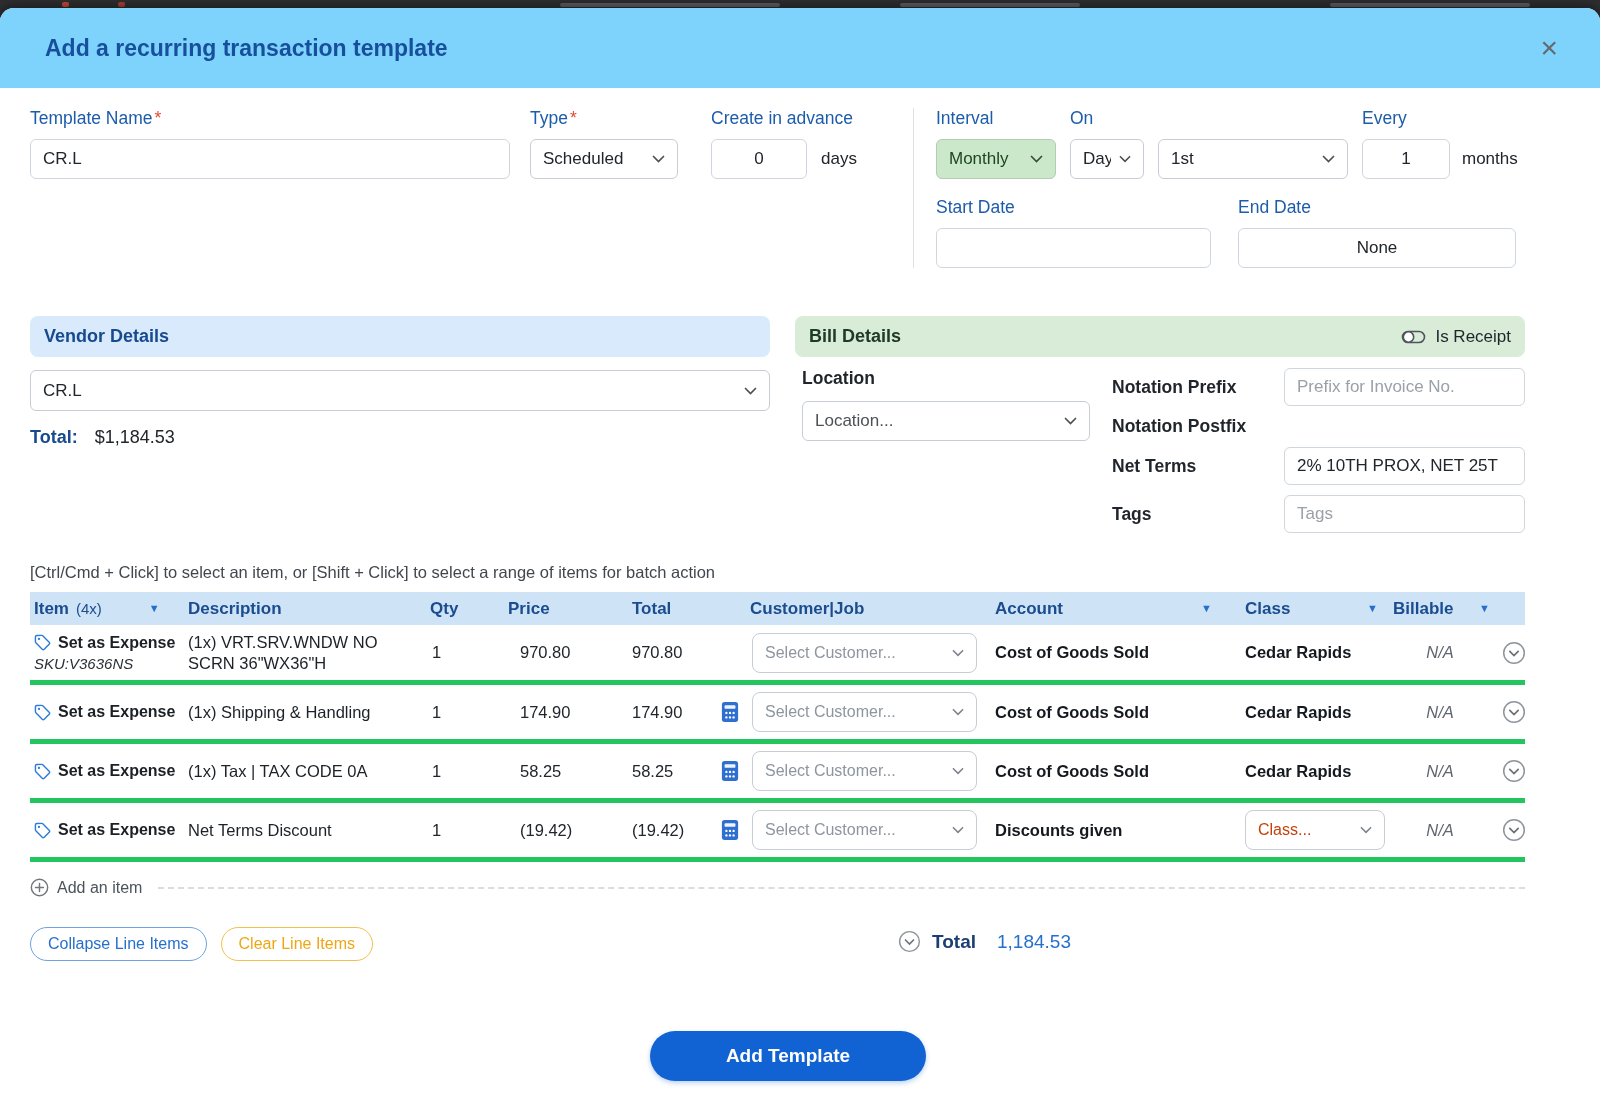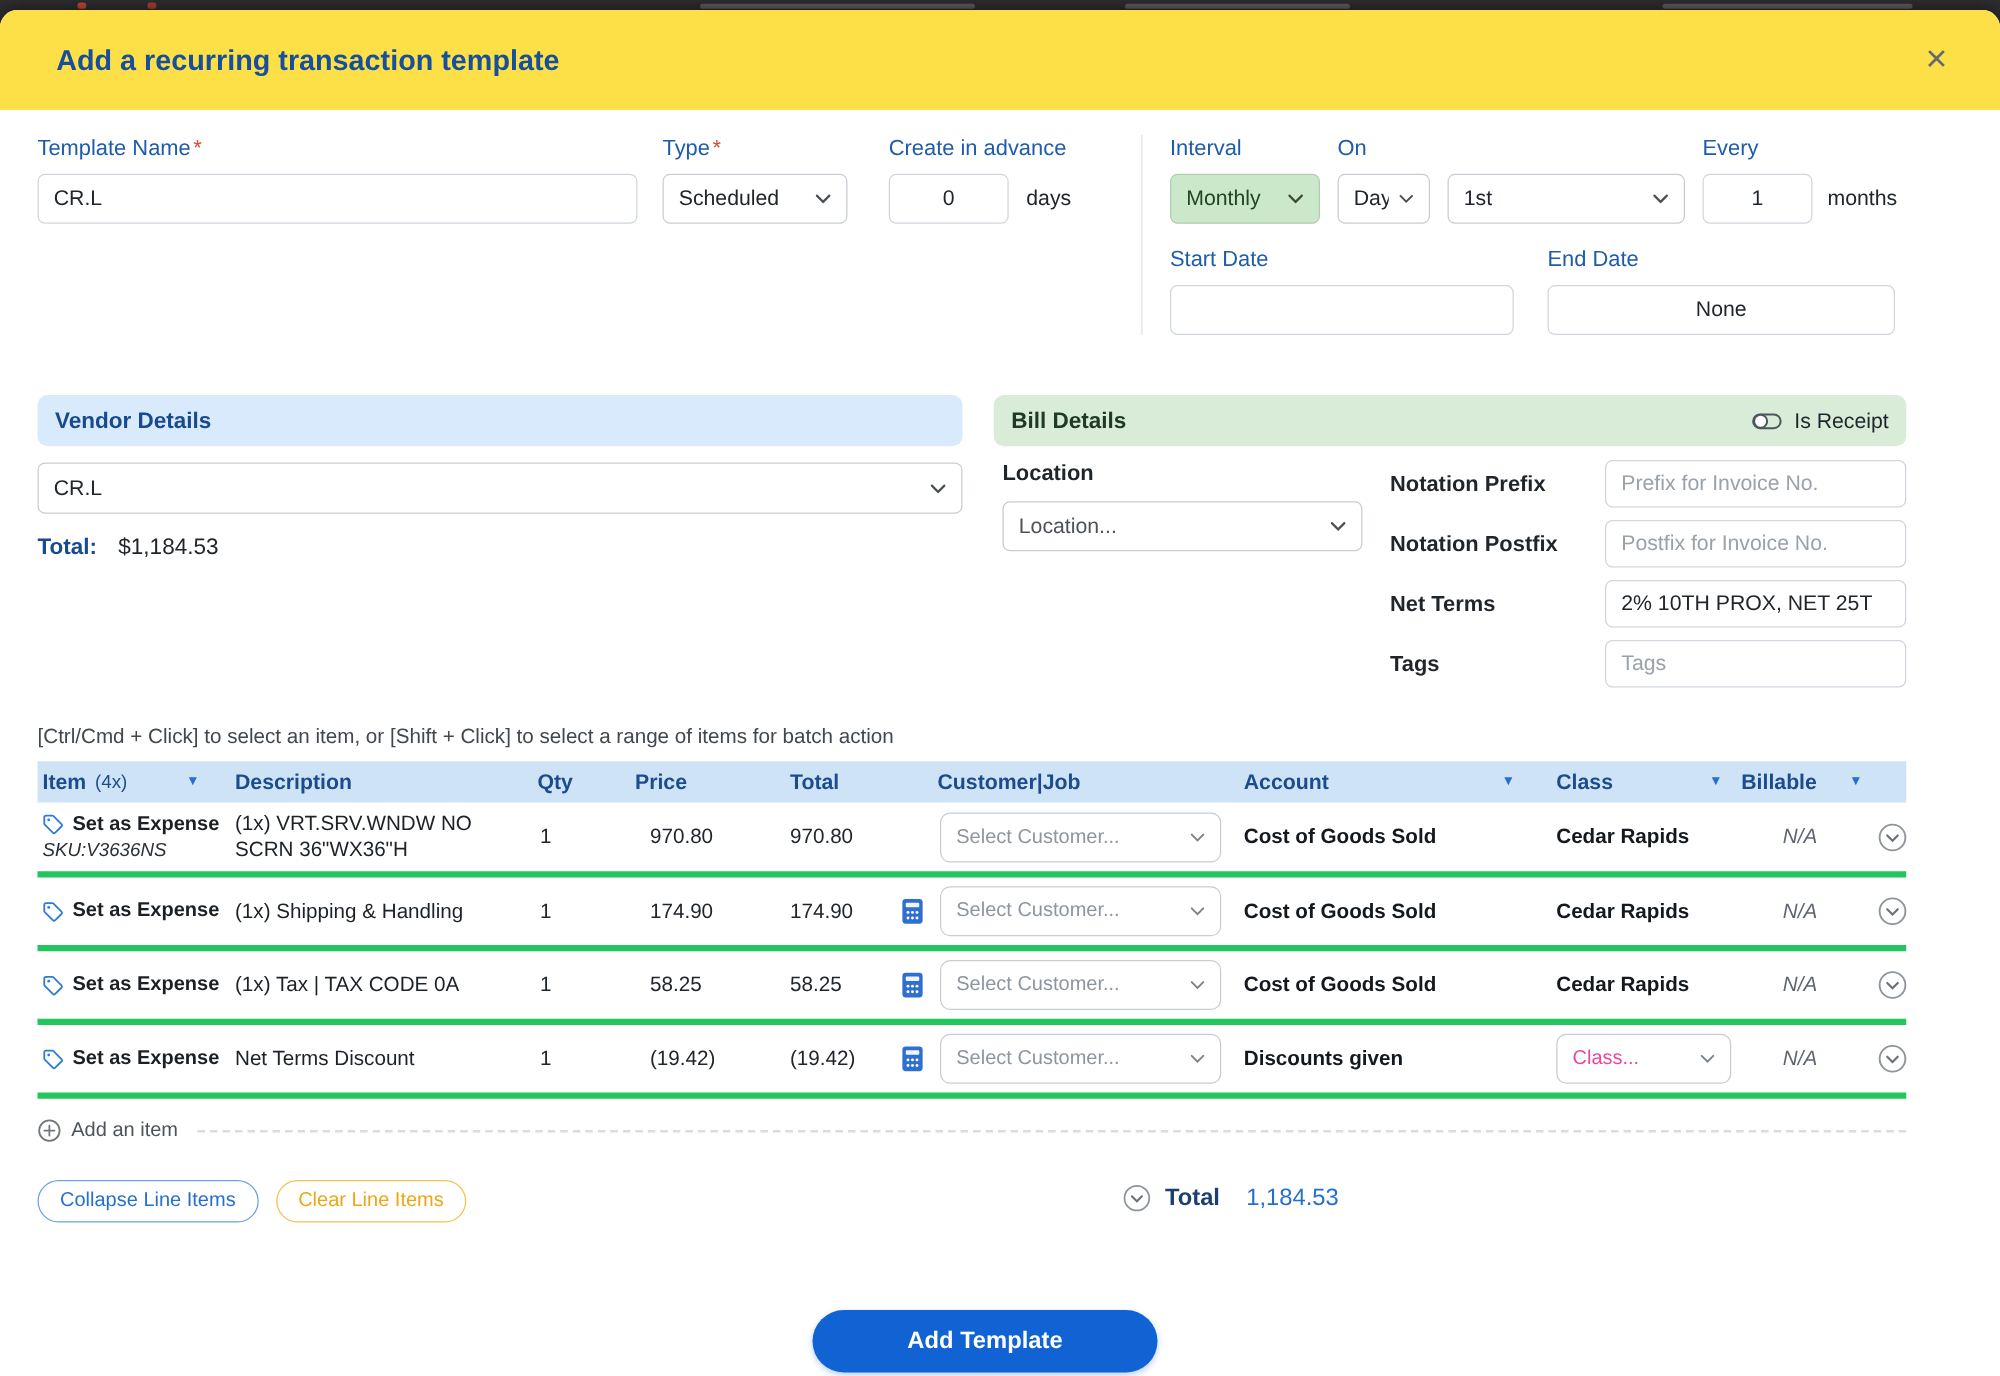--- a/index.html
+++ b/index.html
@@ -8,21 +8,21 @@
 
   
   .top-strip { position:absolute; top:0; left:0; width:1600px; height:10px; }
   .dot { position:absolute; top:2px; width:7px; height:5px; border-radius:2px; }
   .smudge { position:absolute; top:3px; height:4px; background:#5b5b60; border-radius:2px; }
 
   .modal { position:absolute; top:8px; left:0; width:1600px; height:1093px; background:#ffffff;
            border-radius:14px 14px 0 0; overflow:hidden; box-shadow:0 -2px 10px rgba(0,0,0,.4); }
 
   
-  .modal-header { height:80px; background:#fde047; display:flex; align-items:center;
+  .modal-header { height:80px; background:#7dd3fc; display:flex; align-items:center;
                   justify-content:space-between; padding:0 42px 0 45px; }
   .modal-title { font-size:23px; font-weight:bold; color:#174f9c; }
   .close-btn { background:none; border:none; font-size:30px; color:#63696f; cursor:pointer; line-height:1; font-family:inherit; }
 
   
   .lbl { display:block; font-size:17.5px; color:#1d5caa; margin-bottom:10px; }
   .req { color:#e14b36; margin-left:2px; }
   .inp { height:40px; border:1px solid #cfd6dd; border-radius:6px; padding:0 12px; font-size:17px;
          color:#20262c; width:100%; font-family:inherit; background:#fff; }
   .inp::placeholder { color:#9aa1a9; }
@@ -102,21 +102,21 @@
   .sku-line { font-style:italic; font-size:15px; color:#2a3036; margin-top:3px; }
   .td-desc { padding-right:14px; line-height:1.25; color:#1c2228; }
   .td-qty { padding-left:2px; }
   .td-price { padding-left:12px; }
   .td-total { padding-left:7px; }
   .td-calc { display:flex; justify-content:flex-start; padding-left:8px; }
   .td-cust { padding-left:11px; }
   .cust-sel { width:225px; height:40px; border-radius:8px; color:#8d959e; font-size:16px; }
   .td-acct { padding-left:10px; font-weight:bold; color:#14191f; }
   .td-class { padding-left:5px; font-weight:bold; color:#14191f; }
-  .class-sel { width:140px; height:40px; border-radius:8px; color:#ec4899; font-size:16px; font-weight:normal; }
+  .class-sel { width:140px; height:40px; border-radius:8px; color:#c2410c; font-size:16px; font-weight:normal; }
   .td-billable { text-align:center; font-style:italic; color:#5f6670; }
   .td-more { display:flex; justify-content:center; padding-left:12px; }
   .round-btn { background:none; border:none; padding:0; cursor:pointer; display:flex; }
 
   
   .add-item-row { margin:16px 75px 0 30px; display:flex; align-items:center; }
   .add-item-link { display:flex; align-items:center; gap:8px; color:#4b535b; font-size:16px; cursor:pointer; flex:none; }
   .dashed { flex:1; border-top:2px dashed #d9dce0; margin-left:16px; }
 
   
@@ -262,21 +262,20 @@
               </svg>
           </div>
         </div>
         <div class="bill-right">
           <div class="br-row">
             <span class="blk-lbl">Notation Prefix</span>
             <input class="inp" placeholder="Prefix for Invoice No." style="">
           </div>
           <div class="br-row">
             <span class="blk-lbl">Notation Postfix</span>
-            <input class="inp" placeholder="Postfix for Invoice No." style="">
           </div>
           <div class="br-row">
             <span class="blk-lbl">Net Terms</span>
             <input class="inp" value="2% 10TH PROX, NET 25T" style="">
           </div>
           <div class="br-row">
             <span class="blk-lbl">Tags</span>
             <input class="inp" placeholder="Tags" style="">
           </div>
         </div>

